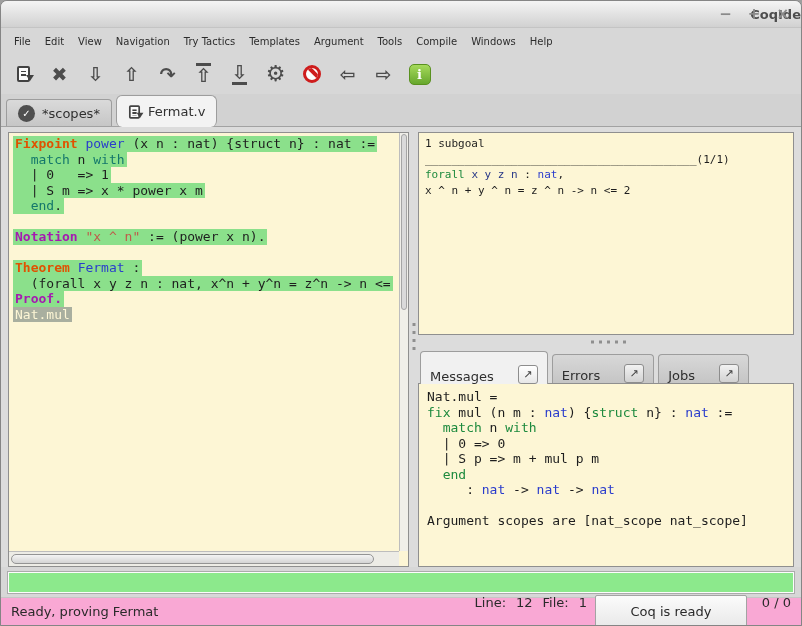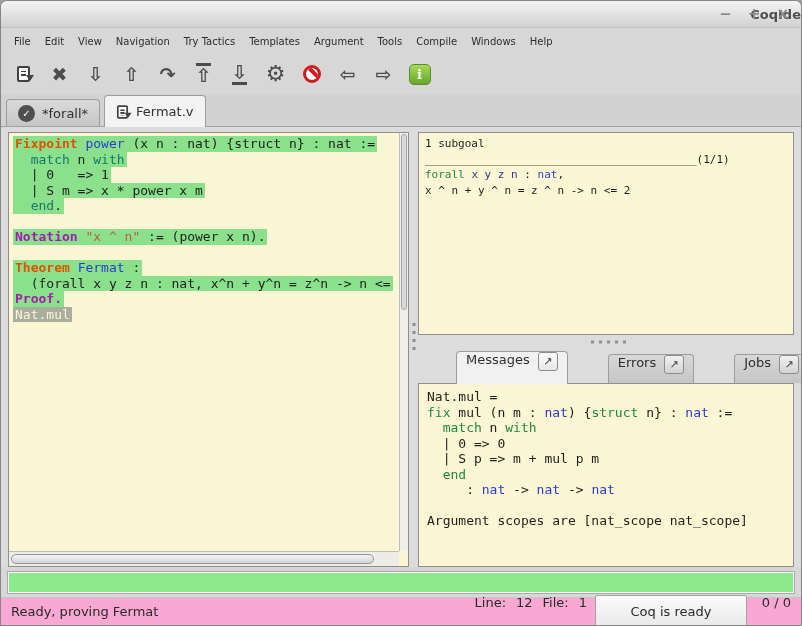--- a/index.html
+++ b/index.html
@@ -46,21 +46,21 @@
   .icon-about { width:22px; height:21px; border-radius:5px; border:1px solid #59911f;
                background:linear-gradient(#a5da5b,#67a72d); color:#fff; font-weight:bold; font-size:13px;
                display:flex; align-items:center; justify-content:center; font-family:"DejaVu Serif", serif; }
 
   
   .tabbar { height:33px; flex:none; display:flex; align-items:flex-end; padding:0 5px;
             border-bottom:1px solid #a2a2a2; background:#d2d2d2; }
   .tab { display:flex; align-items:center; gap:7px; padding:0 11px; height:27px;
          background:linear-gradient(#dadada,#c6c6c6); border:1px solid #9d9d9d; border-bottom:none;
          border-radius:4px 4px 0 0; margin-right:4px; font-size:13px; color:#303030; }
-  .tab.active { height:32px; background:#f3f3f3; margin-bottom:-1px; }
+  .tab.active { height:32px; background:#f3f3f3; margin-bottom:-1px;border-radius:6px; }
   .icon-check { width:17px; height:17px; border-radius:50%; background:#4f4f4f; color:#fff;
                 font-size:10px; display:flex; align-items:center; justify-content:center; flex:none; }
   .tab .icon-page { transform:scale(0.85); }
 
   
   .main { flex:1; min-height:0; display:flex; padding:5px 7px 0 7px; background:#dcdcdc; }
 
   .pane-left { width:401px; flex:none; border:1px solid #8f8f8f; background:var(--editor-bg);
                position:relative; overflow:hidden; }
   .editor-text { position:absolute; left:0; top:0; right:9px; bottom:15px; padding:3px 0 0 4px;
@@ -98,23 +98,23 @@
   .col-right { flex:1; min-width:0; display:flex; flex-direction:column; }
   .pane-goal { height:203px; flex:none; border:1px solid #8f8f8f; background:var(--editor-bg);
                padding:3px 6px; font-family:"DejaVu Sans Mono", monospace; font-size:11px;
                line-height:15.5px; white-space:pre; overflow:hidden; }
   .divider-h { height:14px; flex:none; position:relative; }
   .divider-h .dots { position:absolute; top:50%; left:46%; transform:translateY(-50%);
                      display:flex; gap:5px; }
 
   .notebook { flex:1; min-height:0; display:flex; flex-direction:column; }
   .ntabs { height:34px; flex:none; display:flex; align-items:flex-end; padding-left:2px; }
-  .ntab { display:flex; align-items:flex-start; gap:8px; padding:0 9px; height:29px;
+  .ntab { display:flex; align-items:flex-end; gap:24px; padding:0 9px; height:29px;
           border:1px solid #9d9d9d; border-bottom:none; border-radius:4px 4px 0 0;
-          background:linear-gradient(#d8d8d8,#c5c5c5); font-size:13px; color:#2e2e2e; margin-right:4px;margin-left:36px; }
+          background:linear-gradient(#d8d8d8,#c5c5c5); font-size:13px; color:#2e2e2e; margin-right:4px; }
   .ntab.active { background:#f1f1f1; height:33px; margin-bottom:-1px; z-index:2; position:relative; }
   .detach { width:20px; height:19px; border:1px solid #8d8d8d; border-radius:3px;
             background:linear-gradient(#f2f2f2,#d2d2d2); display:flex; align-items:center;
             justify-content:center; font-size:11px; color:#444; flex:none; }
   .ntab.active .detach { background:linear-gradient(#ffffff,#e7e7e7); }
   .pane-msg { flex:1; min-height:0; border:1px solid #8f8f8f; background:var(--editor-bg);
               padding:5px 8px; font-family:"DejaVu Sans Mono", monospace; font-size:13px;
               line-height:15.6px; white-space:pre; overflow:hidden; }
 
   .progress-wrap { flex:none; margin:5px 7px 4px 7px; height:21px; background:var(--progress);
@@ -194,21 +194,21 @@
         <span class="glyph">⇨</span>
       </button>
       <button class="tool-btn">
         <span class="icon-about">i</span>
       </button>
     </div>
 
   <div class="tabbar" id="tabbar">
       <div class="tab">
         <span class="icon-check">✓</span>
-        <span class="tab-label">*forall*</span>
+        <span class="tab-label">*scopes*</span>
       </div>
       <div class="tab active">
         <span class="icon-page"></span>
         <span class="tab-label">Fermat.v</span>
       </div>
     </div>
 
   <div class="main">
 
     <div class="pane-left">

